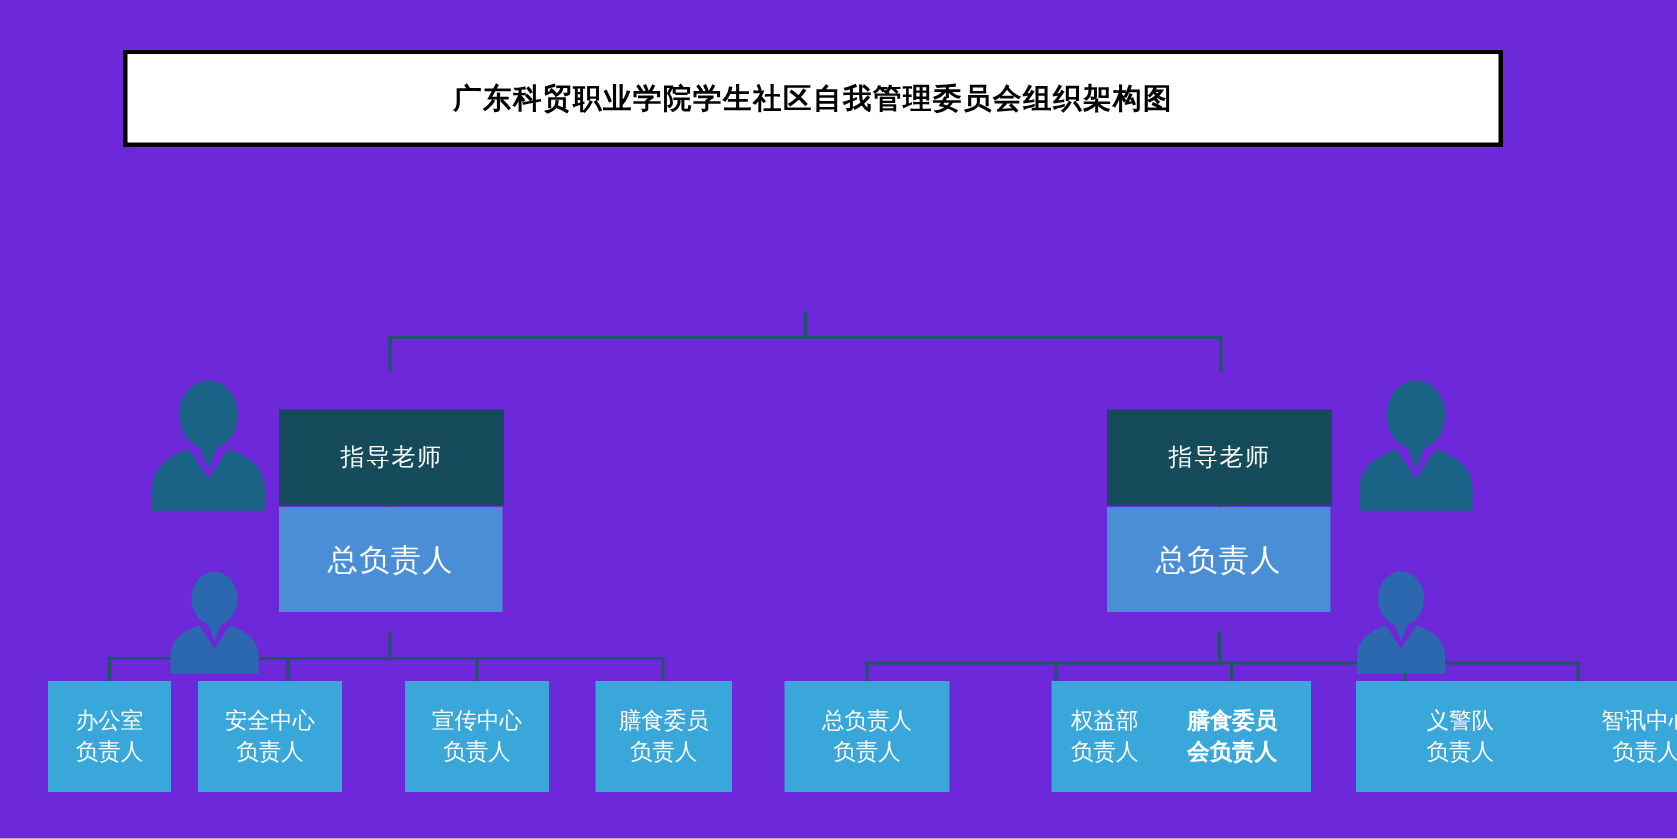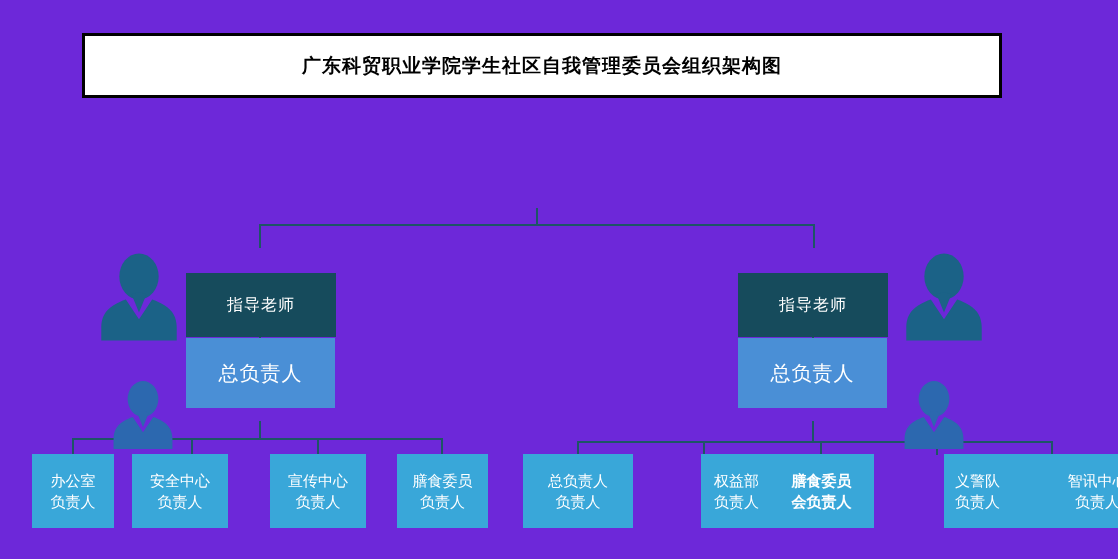--- a/index.html
+++ b/index.html
@@ -95,21 +95,21 @@
 负责人</div>
   <div class="node child" style="left:397px;width:91px;">膳食委员
 负责人</div>
 
   <div class="node child" style="left:523px;width:110px;">总负责人
 负责人</div>
   <div class="node child" style="left:701px;width:71px;">权益部
 负责人</div>
   <div class="node child" style="left:769px;width:105px;font-weight:bold;">膳食委员
 会负责人</div>
-  <div class="node child" style="left:944px;width:67px;">义警队
+  <div class="node child" style="left:904px;width:67px;padding-left:36px;">义警队
 负责人</div>
   <div class="node child" style="left:1004px;width:97px;padding-left:45px;">智讯中心
 负责人</div>
 
   <div class="person large p-large-left">
     <svg viewBox="0 0 100 106" xmlns="http://www.w3.org/2000/svg">
       <ellipse cx="50" cy="28" rx="24" ry="28"></ellipse>
       <path d="M50 80 L34 56 C29 57.5 24 60 19 63 C9 69 4 78 4 90 L4 106 L96 106 L96 90 C96 78 91 69 81 63 C76 60 71 57.5 66 56 Z"></path>
       <path d="M41 50 L50 72 L59 50 C56 47 44 47 41 50 Z"></path>
     </svg>

